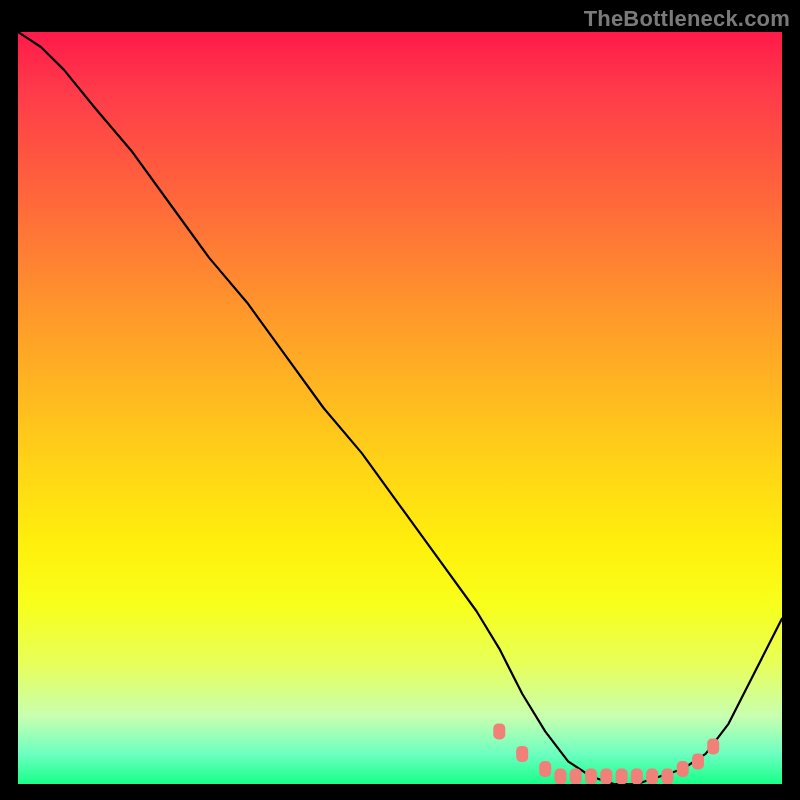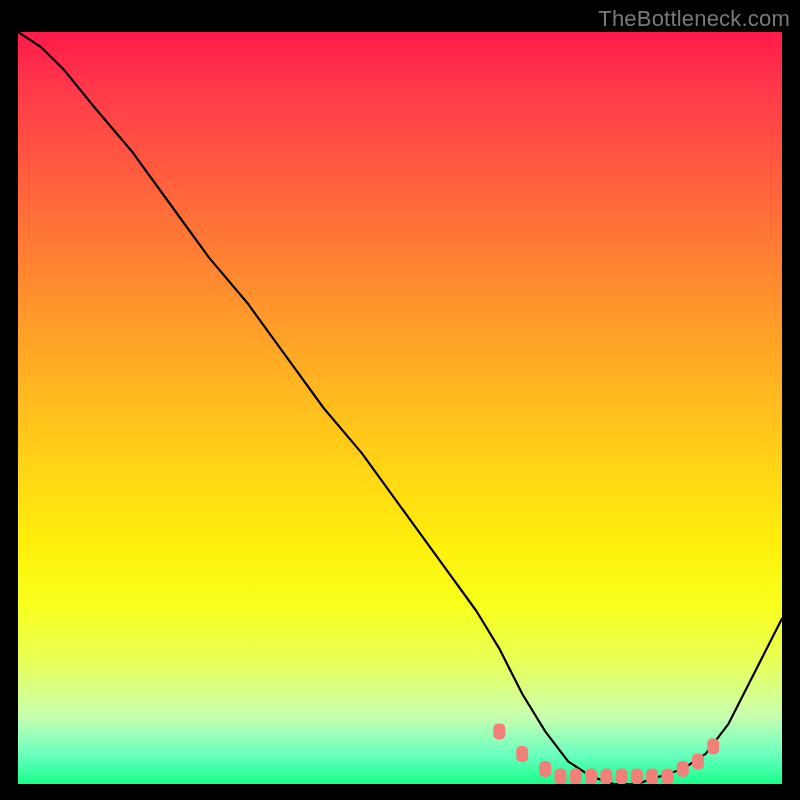--- a/index.html
+++ b/index.html
@@ -36,21 +36,21 @@
     inset: 0;
     width: 100%;
     height: 100%;
   }
   .watermark {
     position: absolute;
     top: 6px;
     right: 10px;
     color: #7a7a7a;
     font-size: 22px;
-    font-weight: 400;
+    font-weight: 700;
     letter-spacing: 0.2px;
   }
 </style>
 </head>
 <body>
 
 <div class="outer">
   <div class="watermark">TheBottleneck.com</div>
   <div class="plot-area">
     <div class="gradient"></div>

